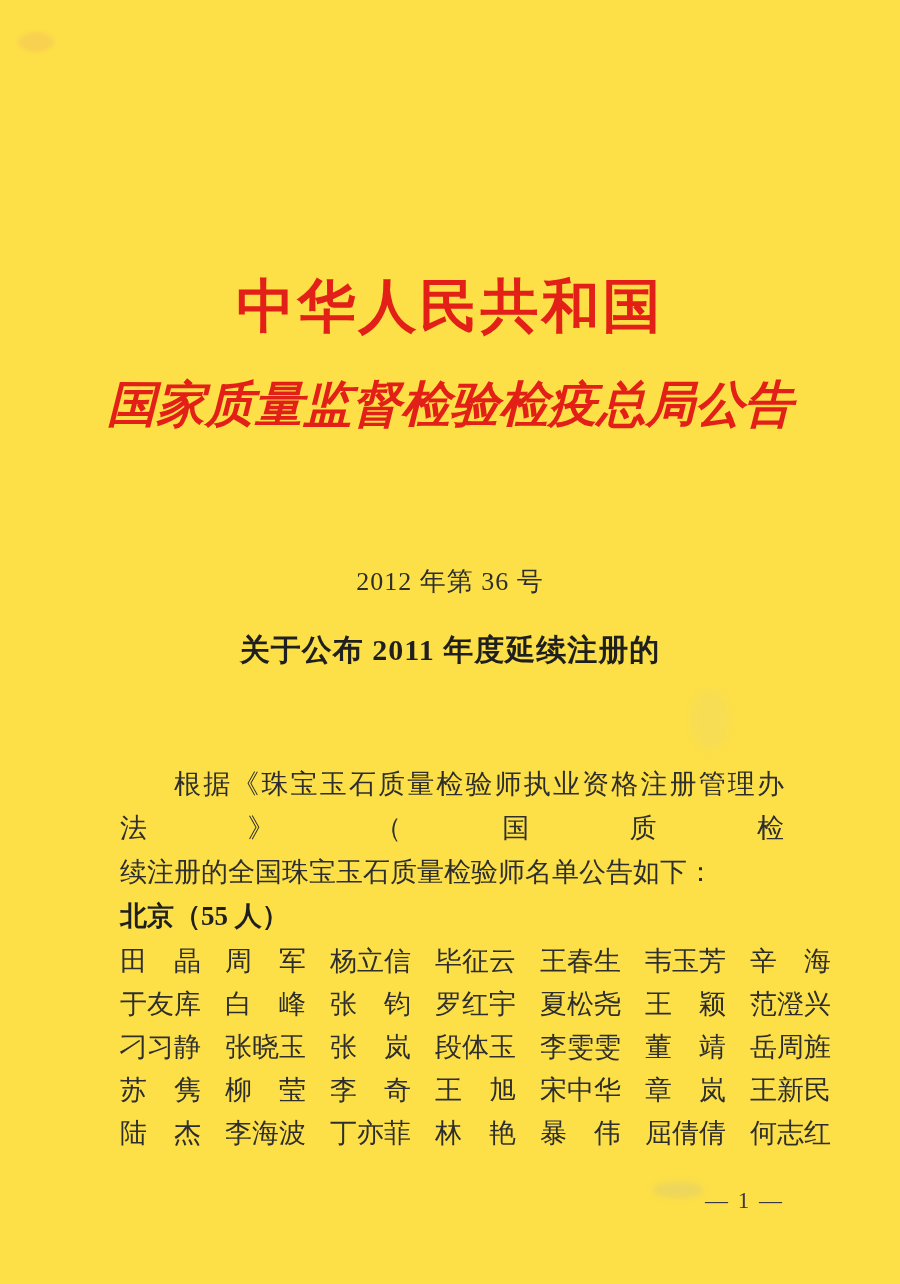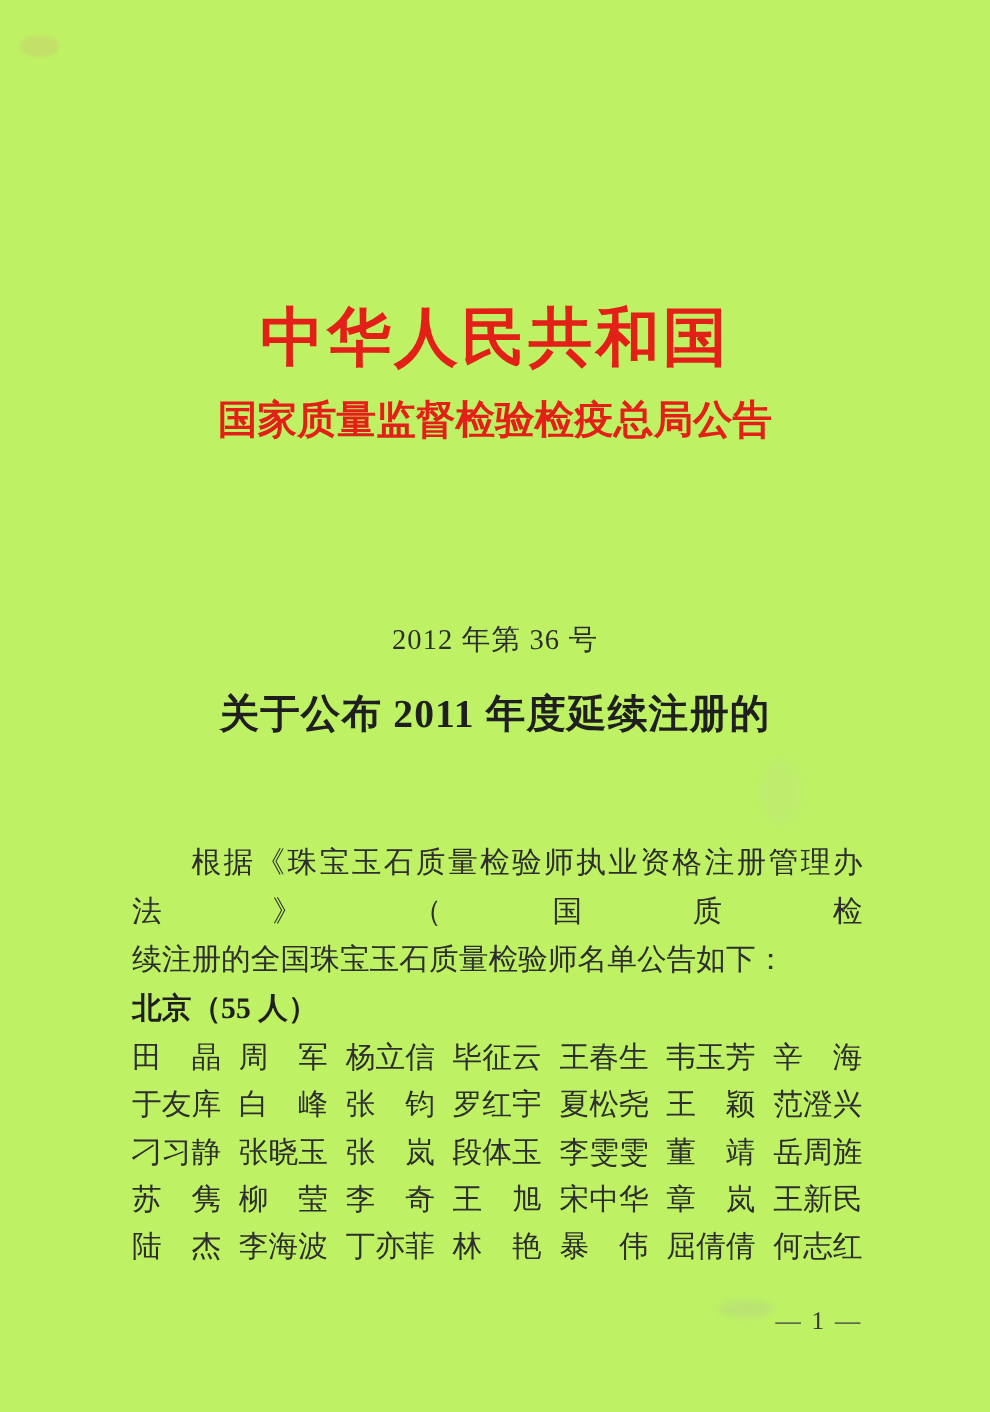--- a/index.html
+++ b/index.html
@@ -4,21 +4,21 @@
 <style>
   html, body {
     margin: 0;
     padding: 0;
     background: #ffffff;
   }
   .page {
     position: relative;
     width: 900px;
     height: 1284px;
-    background: #bef264;
+    background: #fde047;
     overflow: hidden;
     font-family: "Liberation Serif", "DejaVu Serif", serif;
     color: #2b2b2b;
   }
   
   .artifact {
     position: absolute;
     border-radius: 50%;
     filter: blur(2px);
   }
@@ -33,29 +33,30 @@
     width: 100%;
     text-align: center;
     font-size: 58px;
     font-weight: bold;
     letter-spacing: 3px;
     color: #e32017;
     white-space: pre;
   }
   .masthead-line2 {
     position: absolute;
-    top: 358px;
-    left: 0;
-    width: 100%;
-    text-align: center;
-    font-size: 36px;
+    top: 372px;
+    left: 0;
+    width: 100%;
+    text-align: center;
+    font-size: 49px;
     font-weight: bold;
     letter-spacing: 0px;
     color: #e32017;
     white-space: pre;
+    font-style: italic;
   }
   .issue-number {
     position: absolute;
     top: 564px;
     left: 0;
     width: 100%;
     text-align: center;
     font-size: 26px;
     letter-spacing: 1px;
     color: #2e2e2e;
@@ -64,21 +65,21 @@
   .heading {
     position: absolute;
     top: 628px;
     left: 0;
     width: 100%;
     text-align: center;
     font-weight: bold;
     color: #1f1f1f;
   }
   .heading .h-line {
-    font-size: 36px;
+    font-size: 30px;
     line-height: 43px;
     letter-spacing: 1px;
     white-space: pre;
   }
   .content {
     position: absolute;
     left: 120px;
     top: 762px;
     width: 664px;
     font-size: 27px;
@@ -100,20 +101,21 @@
     font-weight: bold;
     color: #1f1f1f;
     white-space: pre;
   }
   .name-rows { margin-top: 2px; }
   .name-row {
     display: flex;
     justify-content: space-between;
     line-height: 43px;
     height: 43px;
+    gap: 24px;
   }
   .person { white-space: pre; }
   .page-number {
     position: absolute;
     top: 1188px;
     left: 120px;
     width: 664px;
     text-align: right;
     font-size: 23px;
     letter-spacing: 2px;

